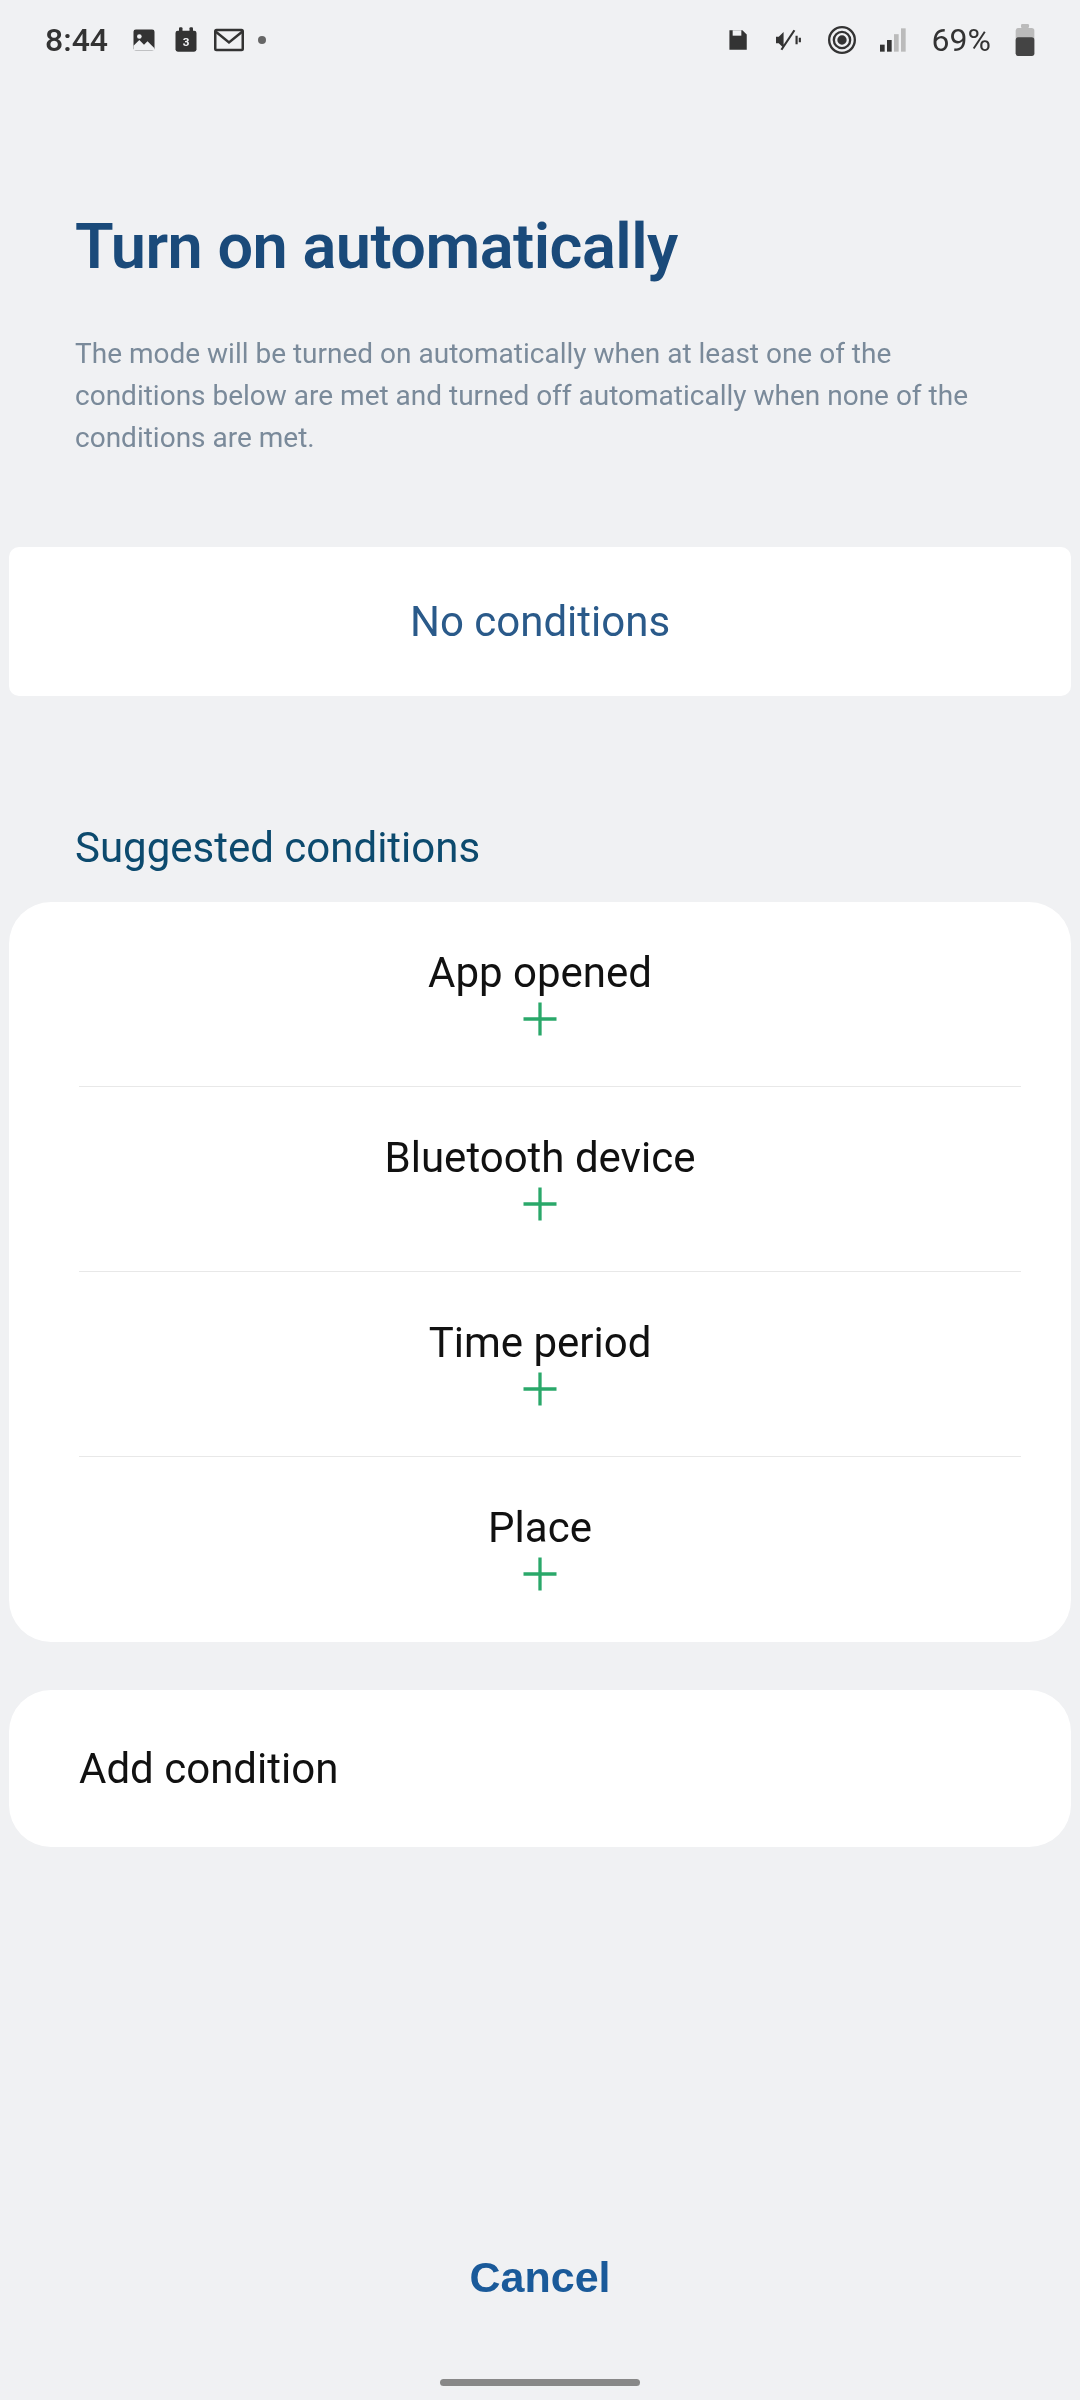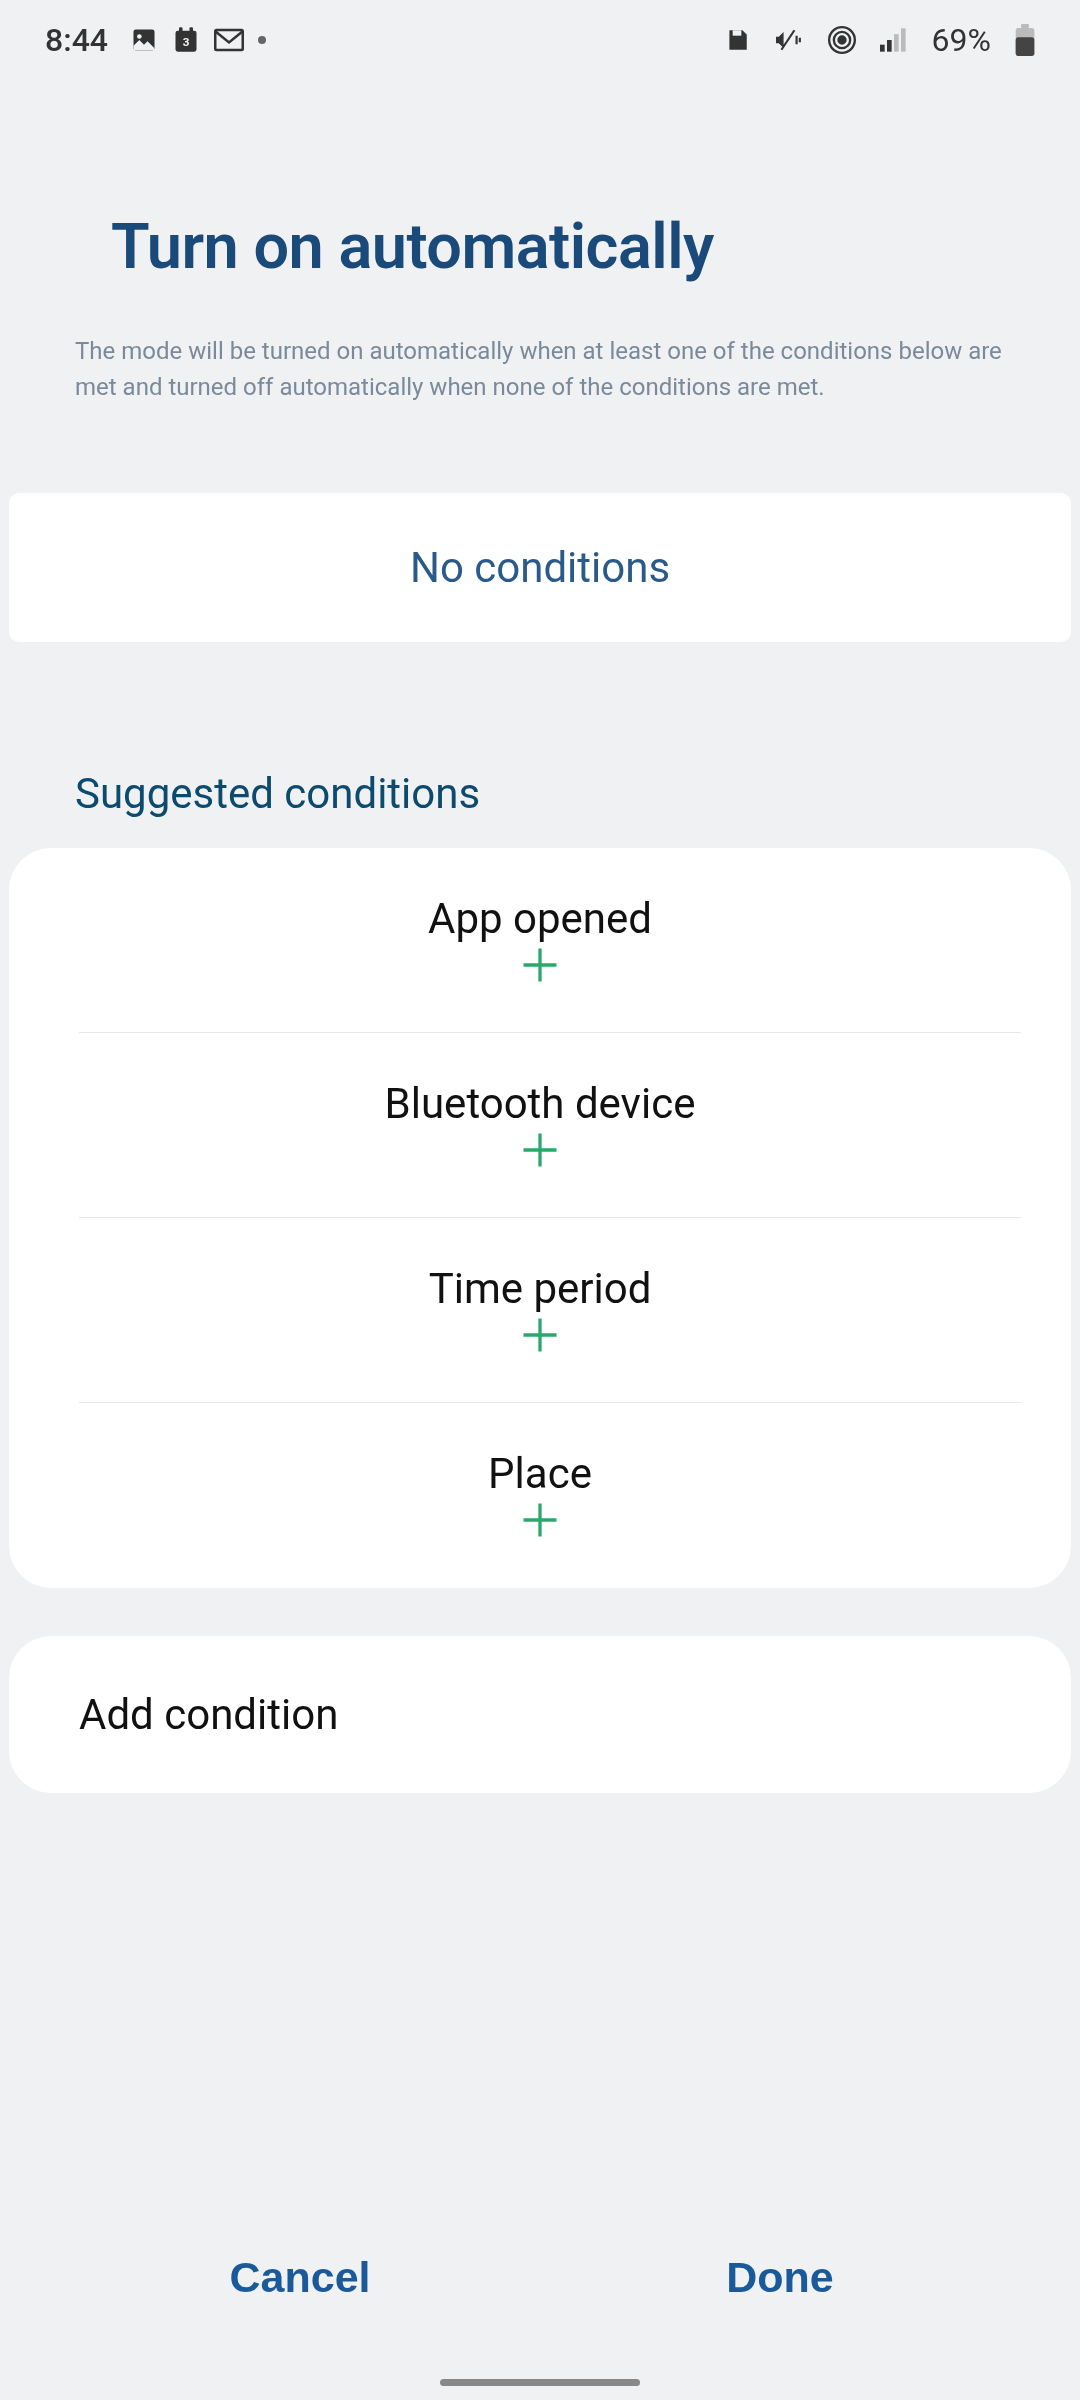--- a/index.html
+++ b/index.html
@@ -61,24 +61,23 @@
     }
     .header {
       padding: 130px 70px 40px 70px;
     }
     .page-title {
       font-size: 63px;
       font-weight: 600;
       color: #1a4a7a;
       margin-bottom: 50px;
       letter-spacing: -0.5px;
-      margin-left: 36px;
     }
     .page-description {
-      font-size: 24px;
+      font-size: 28px;
       line-height: 1.5;
       color: #7a8a9a;
     }
     .card-single {
       background: white;
       border-radius: 10px;
       margin: 48px 4px 0 4px;
       padding: 50px 70px;
       text-align: center;
     }
@@ -288,16 +287,15 @@
     </div>
   </div>
 
   <div class="card-action">
     <span class="action-label">Add condition</span>
   </div>
 </div>
 
 <div class="footer">
   <button class="footer-btn">Cancel</button>
-  <button class="footer-btn">Done</button>
 </div>
 
 <div class="home-indicator"></div>
 
 </body></html>

